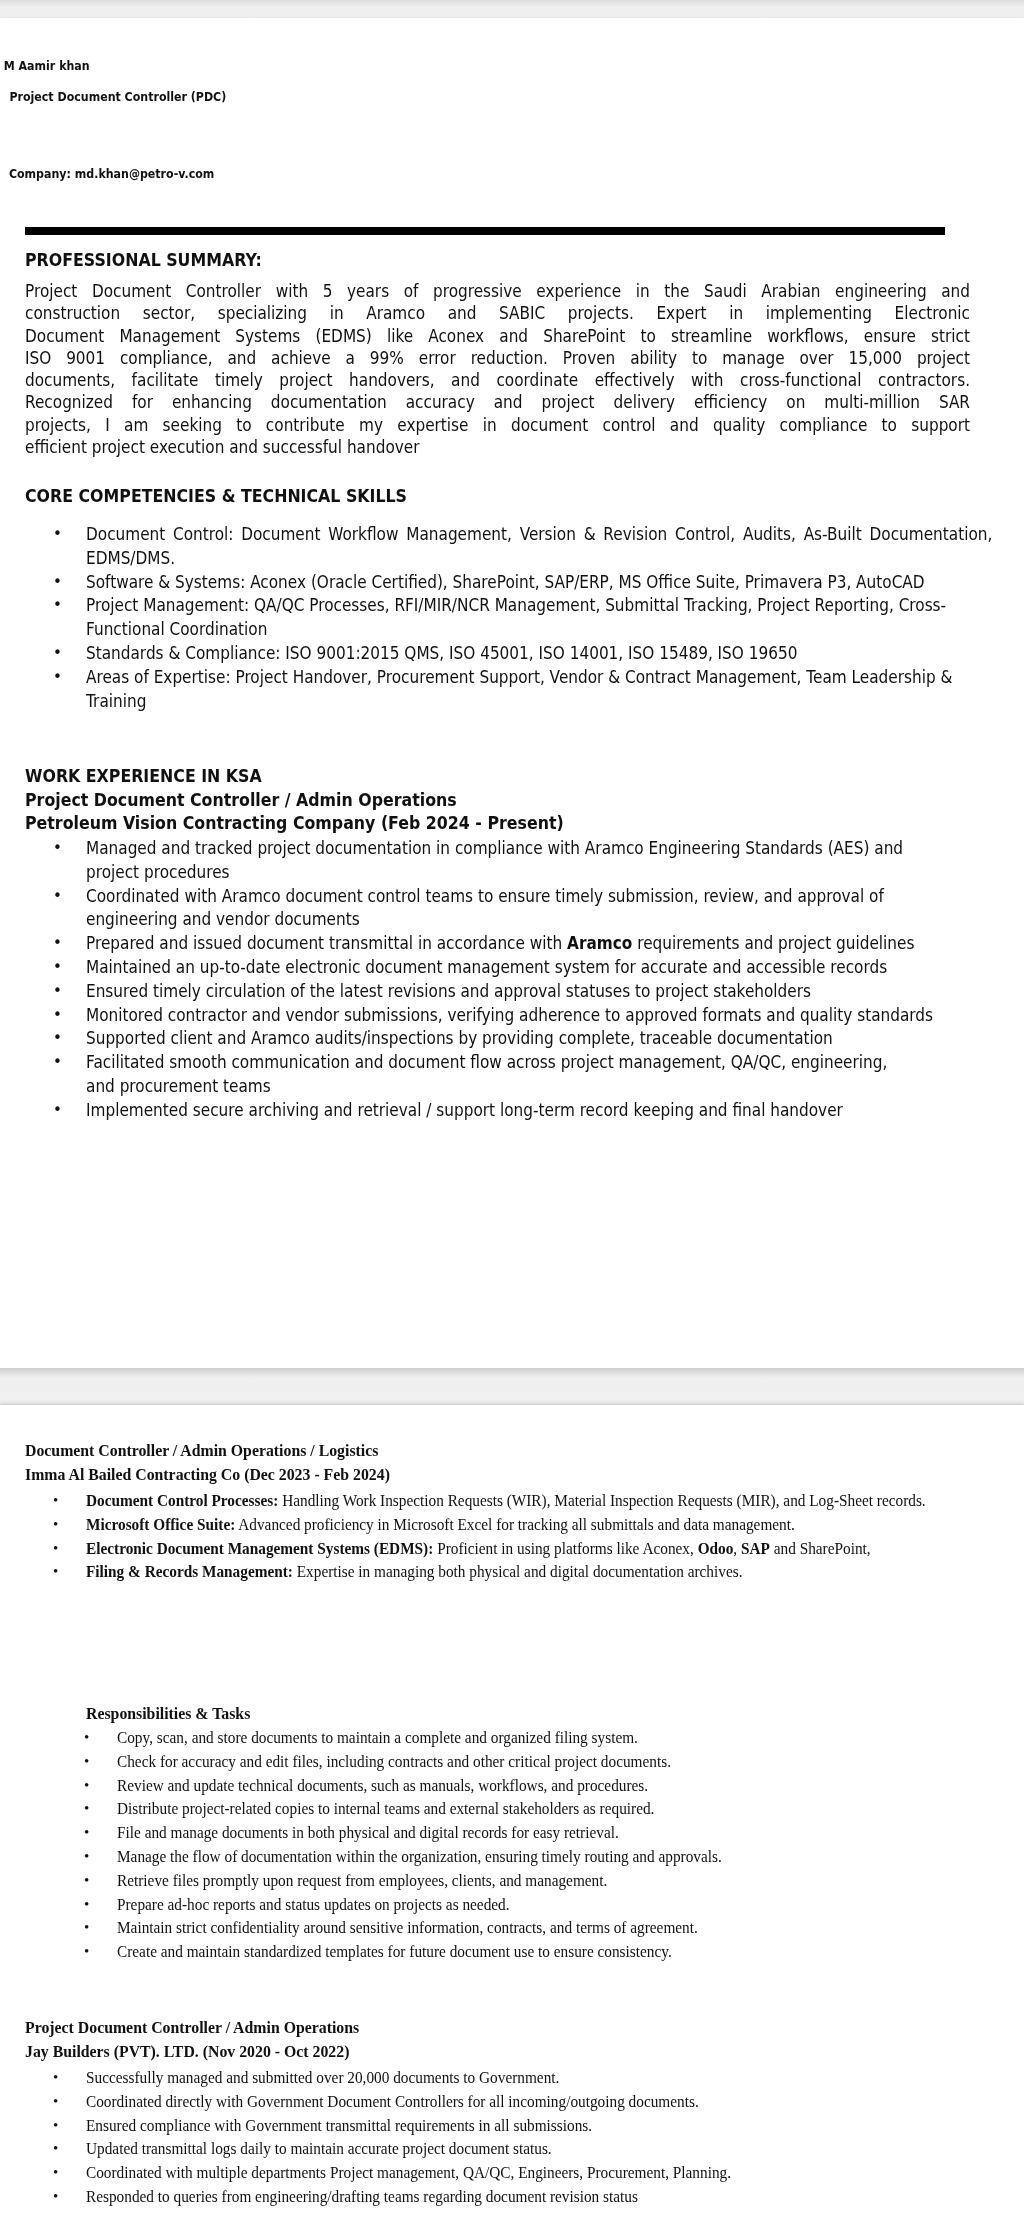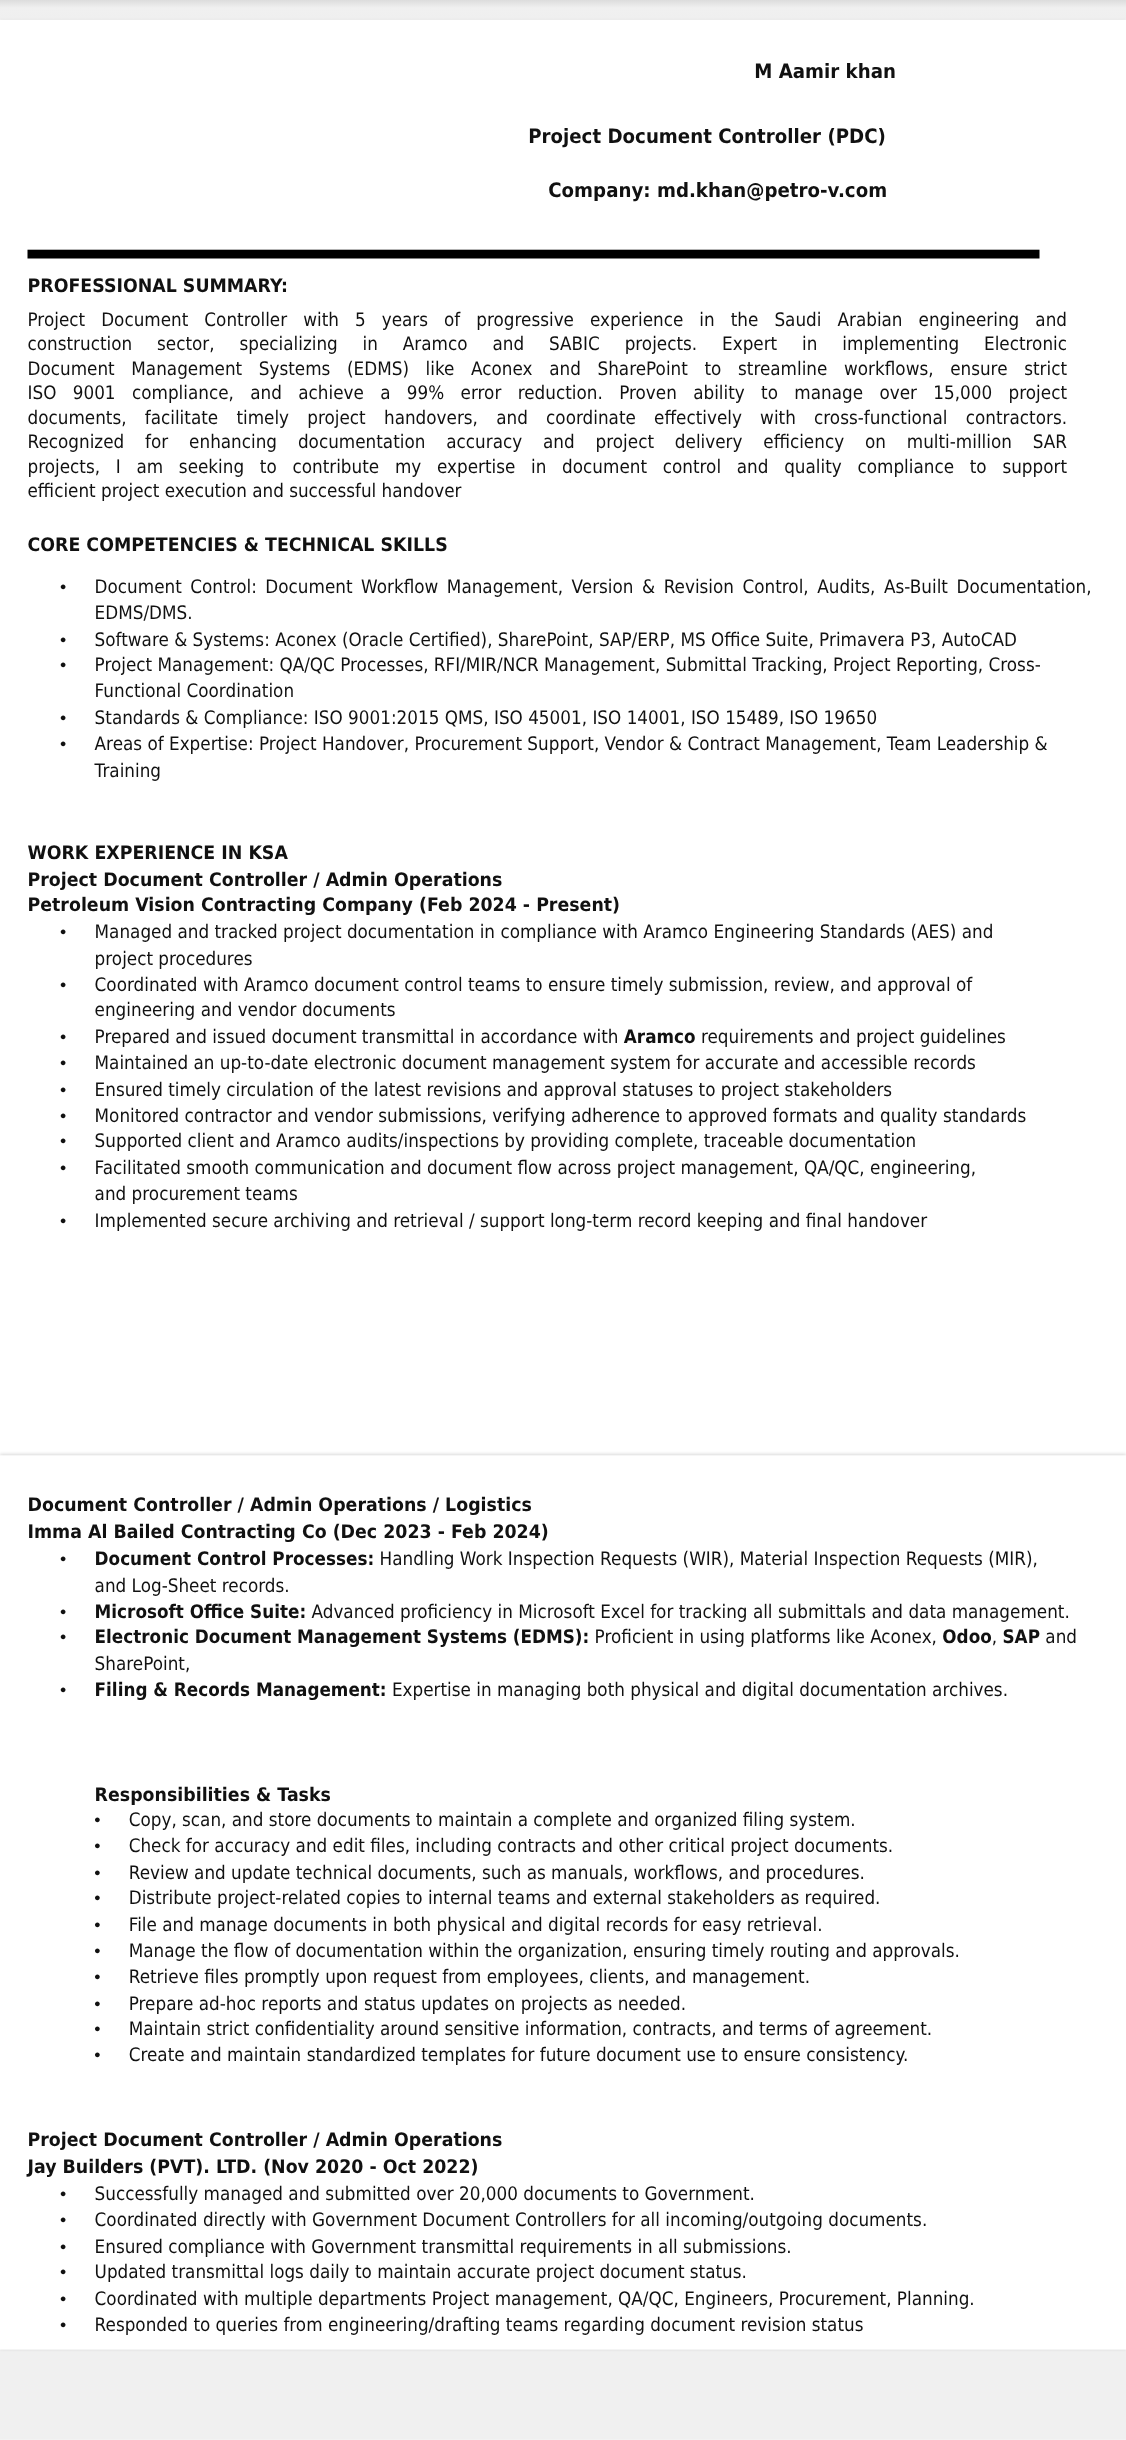--- a/index.html
+++ b/index.html
@@ -6,28 +6,28 @@
   body {
     width: 1024px; height: 2218px; overflow: hidden; position: relative;
     background: #f0f0f0;
     font-family: "DejaVu Sans", sans-serif;
     color: #111;
   }
   .page {
     position: absolute; left: 0; width: 1024px; background: #ffffff;
   }
   #page1 { top: 18px; height: 1350px; box-shadow: 0 1px 3px rgba(0,0,0,0.15); }
-  #page2 { top: 1323px; height: 813px; box-shadow: 0 -1px 3px rgba(0,0,0,0.15); }
+  #page2 { top: 1405px; height: 813px; box-shadow: 0 -1px 3px rgba(0,0,0,0.15); font-family: Liberation Serif, serif; }
   .topbar { position: absolute; left: 0; top: 0; width: 1024px; height: 18px;
     background: linear-gradient(#dcdcdc, #f0f0f0 40%, #efefef); }
   .gap { position: absolute; left: 0; top: 1368px; width: 1024px; height: 37px;
     background: linear-gradient(#cfcfcf, #efefef 25%, #f0f0f0 85%, #e8e8e8); }
   .center-line {
-    position: absolute; left: 0; width: 820px; text-align: right;
-    font-weight: bold; font-size: 18px; line-height: 24px;
+    position: absolute; left: 0; width: 820px; text-align: left;
+    font-weight: bold; font-size: 12px; line-height: 24px;
   }
   .center-line span.inner { display: inline-block; transform: scaleX(0.92); }
   .link { color: #1a1aa6; text-decoration: underline; }
 
   .rule { position: absolute; left: 25px; width: 920px; top: 209px; height: 8px; background: #000; }
 
   .heading {
     position: absolute; left: 25px; font-weight: bold; font-size: 17px; line-height: 24px;
     white-space: nowrap; transform: scaleX(0.93); transform-origin: left center;
   }
@@ -51,21 +51,21 @@
   .just .txt { text-align: justify; }
 </style>
 </head>
 <body>
 
 <div class="topbar"></div>
 
 <div class="page" id="page1">
 
   <div class="center-line" style="top:36px;"><span class="inner">M Aamir khan</span></div>
-  <div class="center-line" style="top:67px;margin-top:28px;"><span class="inner">Project Document Controller (PDC)</span></div>
+  <div class="center-line" style="top:67px;"><span class="inner">Project Document Controller (PDC)</span></div>
   <div class="center-line" style="top:144px;"><span class="inner">Company: md.khan@petro-v.com</span></div>
 
   <div class="rule"></div>
 
   <div class="heading" style="top:230px;">PROFESSIONAL SUMMARY:</div>
 
   <div class="para" style="top:262px;">
     <div style="text-align:justify;text-align-last:justify;">Project Document Controller with 5 years of progressive experience in the Saudi Arabian engineering and</div>
     <div style="text-align:justify;text-align-last:justify;">construction sector, specializing in Aramco and SABIC projects. Expert in implementing Electronic</div>
     <div style="text-align:justify;text-align-last:justify;">Document Management Systems (EDMS) like Aconex and SharePoint to streamline workflows, ensure strict</div>

